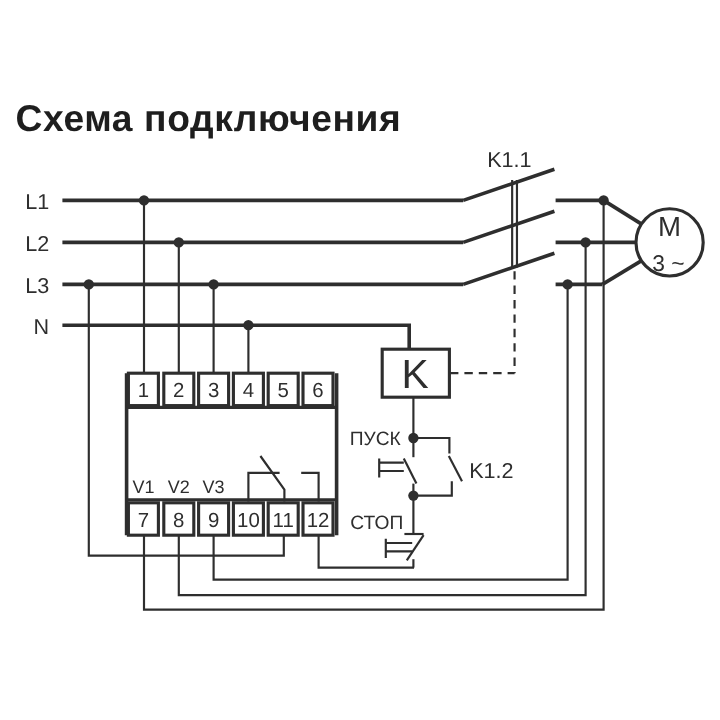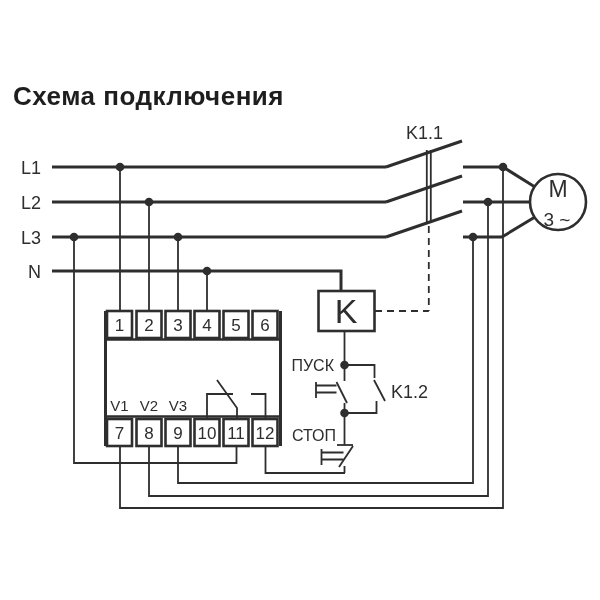--- a/index.html
+++ b/index.html
@@ -9,21 +9,21 @@
     width: 600px;
     height: 600px;
     background: var(--bg);
     overflow: hidden;
     font-family: "Liberation Sans", sans-serif;
   }
   .title {
     position: absolute;
     left: 13px;
     top: 81px;
-    font-size: 26px;
+    font-size: 31px;
     font-weight: bold;
     color: #1e1e1e;
     letter-spacing: 0.5px;
     white-space: nowrap;
   }
   svg.schematic {
     position: absolute;
     left: 0; top: 0;
     width: 600px; height: 600px;
     color: var(--ink);

